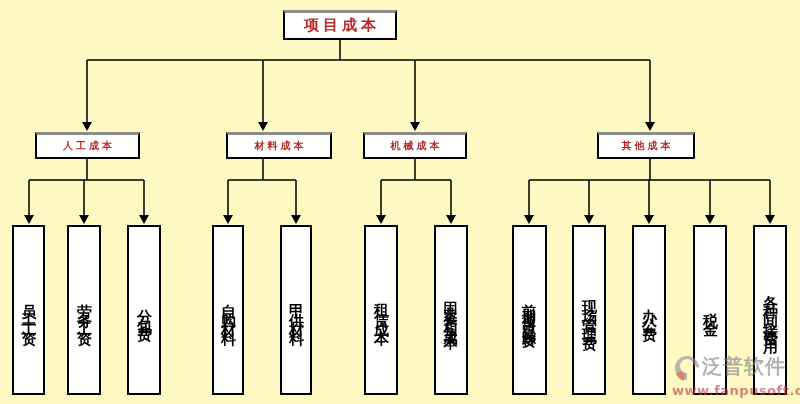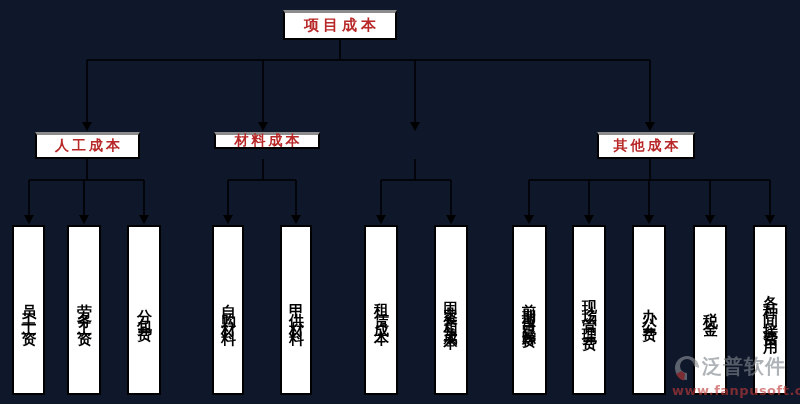--- a/index.html
+++ b/index.html
@@ -1,26 +1,26 @@
 <!DOCTYPE html>
 <html><head>
 <meta charset="utf-8">
 <style>
   html,body{margin:0;padding:0;background:#ffffff;}
   body{width:800px;height:404px;font-family:"DejaVu Sans","Liberation Sans",sans-serif;}
-  .stage{position:relative;width:800px;height:404px;background:#0f172a;overflow:hidden;}
+  .stage{position:relative;width:800px;height:404px;background:#fef9c3;overflow:hidden;}
   .connectors{position:absolute;left:0;top:0;width:800px;height:404px;}
   .node{
     position:absolute;box-sizing:border-box;background:#ffffff;
     border:2px solid #000000;border-top:3px solid #8c8c8c;
     display:flex;align-items:center;justify-content:center;
     color:#b82828;font-weight:bold;font-size:15px;letter-spacing:4px;
     text-indent:4px;white-space:nowrap;
   }
-  .node.branch{font-size:14px;letter-spacing:3px;text-indent:3px;font-family:Liberation Serif, serif;}
+  .node.branch{font-size:10px;letter-spacing:3px;text-indent:3px;font-family:Liberation Serif, serif;}
   .leaf{
     position:absolute;top:225px;height:170px;box-sizing:border-box;
     background:#ffffff;border:2px solid #000000;
     display:flex;align-items:center;justify-content:center;
     color:#000000;font-weight:bold;font-size:15px;
   }
   .vtext{writing-mode:vertical-rl;text-orientation:upright;letter-spacing:9px;}
   .leaf.dense .vtext{font-size:14px;letter-spacing:5px;}
   .watermark{
     position:absolute;left:672px;top:350px;width:126px;height:50px;
@@ -67,22 +67,25 @@
     </g>
   </svg>
 
   <div class="node" style="left:283px;top:10px;width:114px;height:30px">
     <span>项目成本</span>
   </div>
 
   <div class="node branch" style="left:35px;top:132px;width:105px;height:27px">
     <span>人工成本</span>
   </div>
-  <div class="node branch" style="left:214px;top:132px;width:106px;height:17px">
+  <div class="node branch" style="left:226px;top:132px;width:106px;height:27px">
     <span>材料成本</span>
+  </div>
+  <div class="node branch" style="left:363px;top:132px;width:104px;height:27px">
+    <span>机械成本</span>
   </div>
   <div class="node branch" style="left:597px;top:132px;width:98px;height:27px">
     <span>其他成本</span>
   </div>
 
   <div class="leaf" style="left:12px;width:33px">
     <span class="vtext">员工工资</span>
   </div>
   <div class="leaf" style="left:67px;width:34px">
     <span class="vtext">劳务工资</span>

